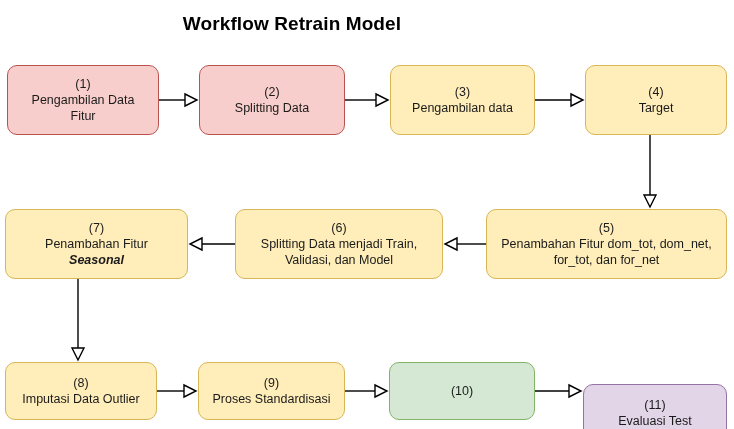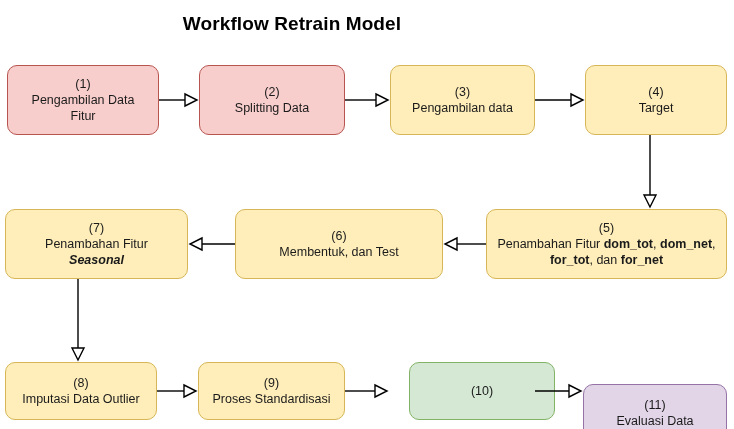--- a/index.html
+++ b/index.html
@@ -50,21 +50,21 @@
     display: block;
     font-size: 12.5px;
     line-height: 16px;
   }
   .node .txt {
     display: block;
     font-size: 12.5px;
     line-height: 16px;
   }
   .node b {
-    font-weight: bold;
+    font-weight: normal;
   }
   .node i.seasonal {
     font-weight: bold;
     font-style: italic;
   }
   
   .fill-pink   { background: #f8cecc; border-color: #b85450; }
   .fill-yellow { background: #ffeeba; border-color: #d6b656; }
   .fill-green  { background: #d5e8d4; border-color: #82b366; }
   .fill-purple { background: #e1d5e7; border-color: #9673a6; margin-top: 22px; }
@@ -106,46 +106,47 @@
     <span class="txt">Target</span>
   </div>
 
   <div class="node fill-yellow" style="left:486px; top:209px; width:241px; height:70px;">
     <span class="num">(5)</span>
     <span class="txt" id="node5-rich">Penambahan Fitur <b>dom_tot</b>, <b>dom_net</b>, <b>for_tot</b>, dan <b>for_net</b></span>
   </div>
 
   <div class="node fill-yellow" style="left:235px; top:209px; width:208px; height:70px;">
     <span class="num">(6)</span>
-    <span class="txt">Membentuk, dan Test</span>
+    <span class="txt">Splitting Data menjadi Train,</span>
+    <span class="txt">Validasi, dan Model</span>
   </div>
 
   <div class="node fill-yellow" style="left:5px; top:209px; width:183px; height:70px;">
     <span class="num">(7)</span>
     <span class="txt">Penambahan Fitur</span>
     <span class="txt"><i class="seasonal">Seasonal</i></span>
   </div>
 
   <div class="node fill-yellow" style="left:5px; top:362px; width:152px; height:58px;">
     <span class="num">(8)</span>
     <span class="txt">Imputasi Data Outlier</span>
   </div>
 
   <div class="node fill-yellow" style="left:198px; top:362px; width:147px; height:58px;">
     <span class="num">(9)</span>
     <span class="txt">Proses Standardisasi</span>
   </div>
 
-  <div class="node fill-green" style="left:389px; top:362px; width:146px; height:58px;margin-left:20px;">
+  <div class="node fill-green" style="left:389px; top:362px; width:146px; height:58px;">
     <span class="num">(10)</span>
   </div>
 
   <div class="node fill-purple" style="left:583px; top:362px; width:144px; height:58px;">
     <span class="num">(11)</span>
-    <span class="txt">Evaluasi Data</span>
+    <span class="txt">Evaluasi Test</span>
   </div>
 
   <div class="edge" style="left:159px; top:90px; width:40px; height:20px;">
     <svg width="40" height="20" viewBox="0 0 40 20">
       <line x1="0" y1="10" x2="26" y2="10" stroke="#000" stroke-width="1.4"></line>
       <path d="M26,4 L38,10 L26,16 Z" fill="#ffffff" stroke="#000" stroke-width="1.4"></path>
     </svg>
   </div>
 
   <div class="edge" style="left:345px; top:90px; width:45px; height:20px;">

